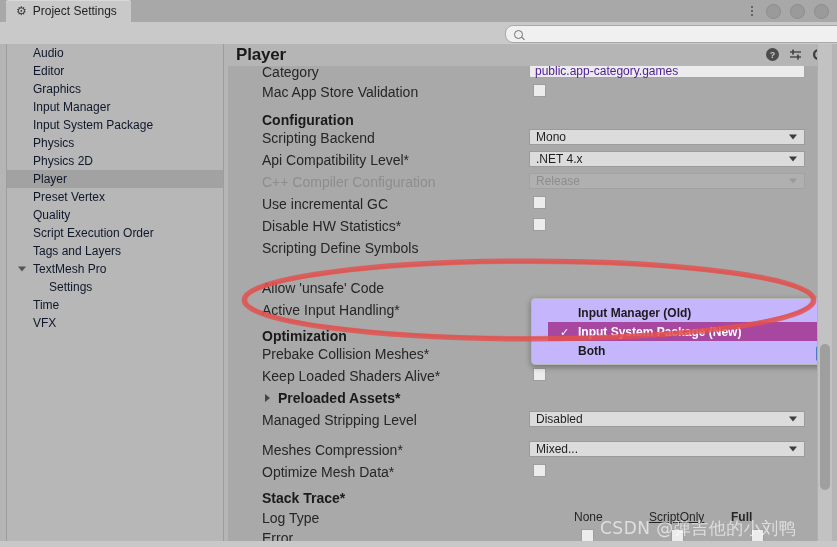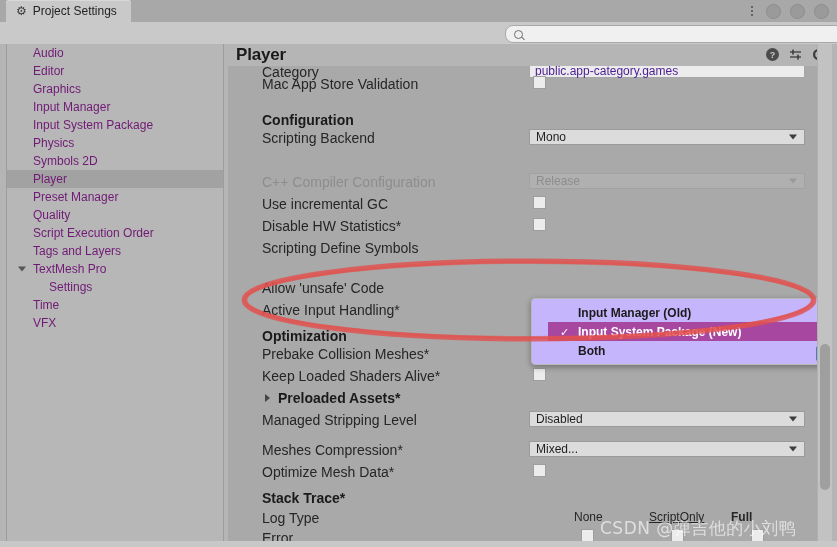--- a/index.html
+++ b/index.html
@@ -56,21 +56,21 @@
   }
 
   
   .sidebar{
     position:absolute;left:6px;top:44px;width:216px;height:497px;
     background:#b7b7b7;border:1px solid #9d9d9d;border-top:none;
     overflow:hidden;
   }
   .side-item{
     height:18px;display:flex;align-items:center;
-    padding-left:26px;font-size:12px;color:#701a75;position:relative;
+    padding-left:26px;font-size:12px;color:#0f172a;position:relative;
   }
   .side-item.sel{background:#a2a2a2;}
   .side-item.child{padding-left:42px;}
   .side-item .arrow{
     position:absolute;left:11px;top:50%;transform:translateY(-50%);
     width:0;height:0;border-left:4.5px solid #555;
     border-top:3.5px solid transparent;border-bottom:3.5px solid transparent;
   }
   .side-item .arrow.open{
     border-left:4px solid transparent;border-right:4px solid transparent;
@@ -224,27 +224,27 @@
     <div class="side-item">
         <span>Input Manager</span>
       </div>
     <div class="side-item">
         <span>Input System Package</span>
       </div>
     <div class="side-item">
         <span>Physics</span>
       </div>
     <div class="side-item">
-        <span>Symbols 2D</span>
+        <span>Physics 2D</span>
       </div>
     <div class="side-item sel">
         <span>Player</span>
       </div>
     <div class="side-item">
-        <span>Preset Manager</span>
+        <span>Preset Vertex</span>
       </div>
     <div class="side-item">
         <span>Quality</span>
       </div>
     <div class="side-item">
         <span>Script Execution Order</span>
       </div>
     <div class="side-item">
         <span>Tags and Layers</span>
       </div>
@@ -285,37 +285,44 @@
       </div>
     </div>
 
     <div class="content">
 
       <div class="row" style="top:-4px;">
         <span class="lbl">Category</span>
         <span class="txtfield">public.app-category.games</span>
       </div>
 
-      <div class="row" style="top:8px;text-align:center;">
+      <div class="row" style="top:16px;text-align:center;">
         <span class="lbl">Mac App Store Validation</span>
         <span class="chk"></span>
       </div>
 
       <div class="row" style="top:44px;">
         <span class="lbl bold">Configuration</span>
       </div>
 
       <div class="row" style="top:62px;">
         <span class="lbl">Scripting Backend</span>
         <span class="fld">
           <span>Mono</span>
           <i class="car"></i>
         </span>
       </div>
 
+      <div class="row" style="top:84px;">
+        <span class="lbl">Api Compatibility Level*</span>
+        <span class="fld">
+          <span>.NET 4.x</span>
+          <i class="car"></i>
+        </span>
+      </div>
 
       <div class="row" style="top:106px;">
         <span class="lbl dim">C++ Compiler Configuration</span>
         <span class="fld dim">
           <span>Release</span>
           <i class="car"></i>
         </span>
       </div>
 
       <div class="row" style="top:128px;">

